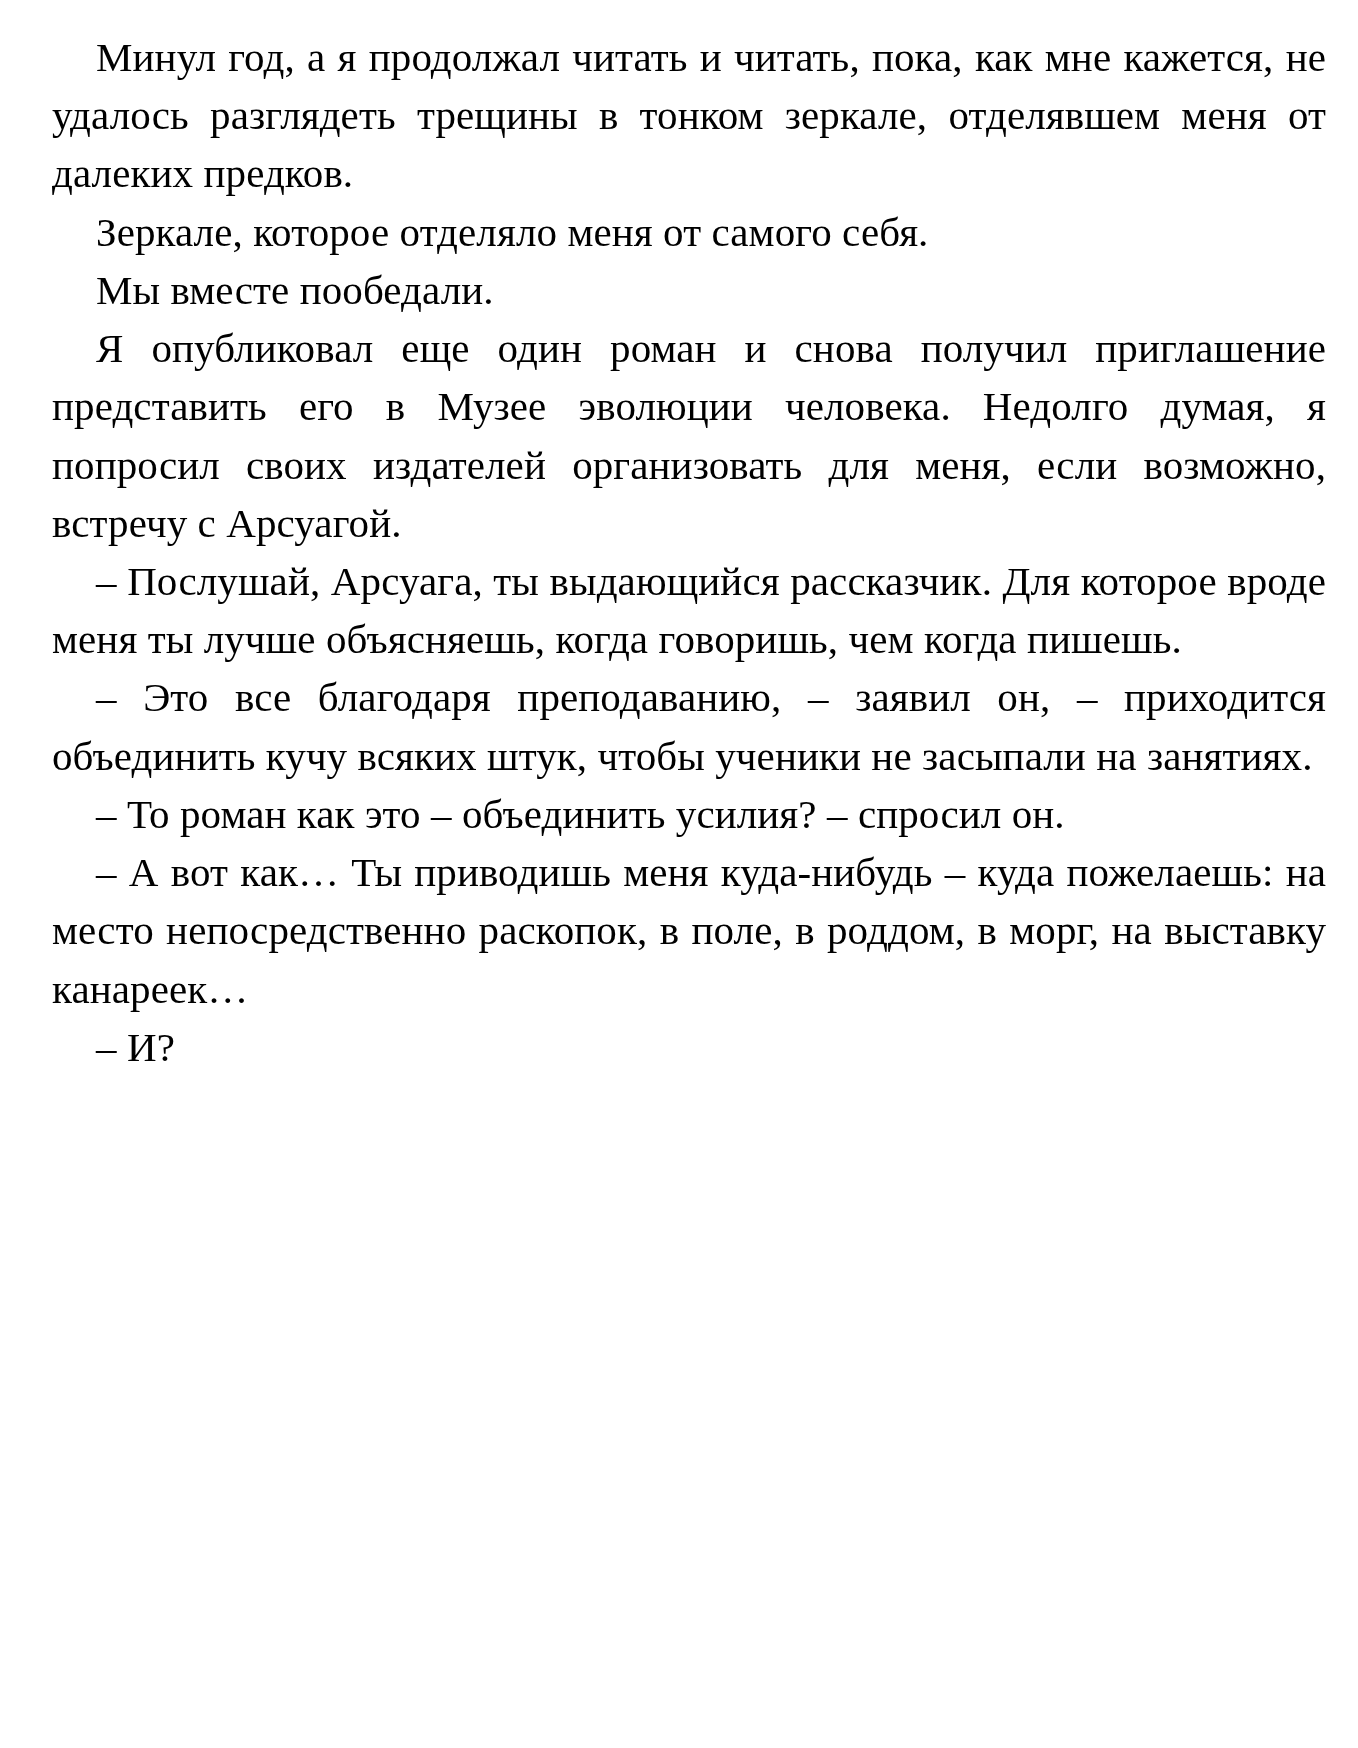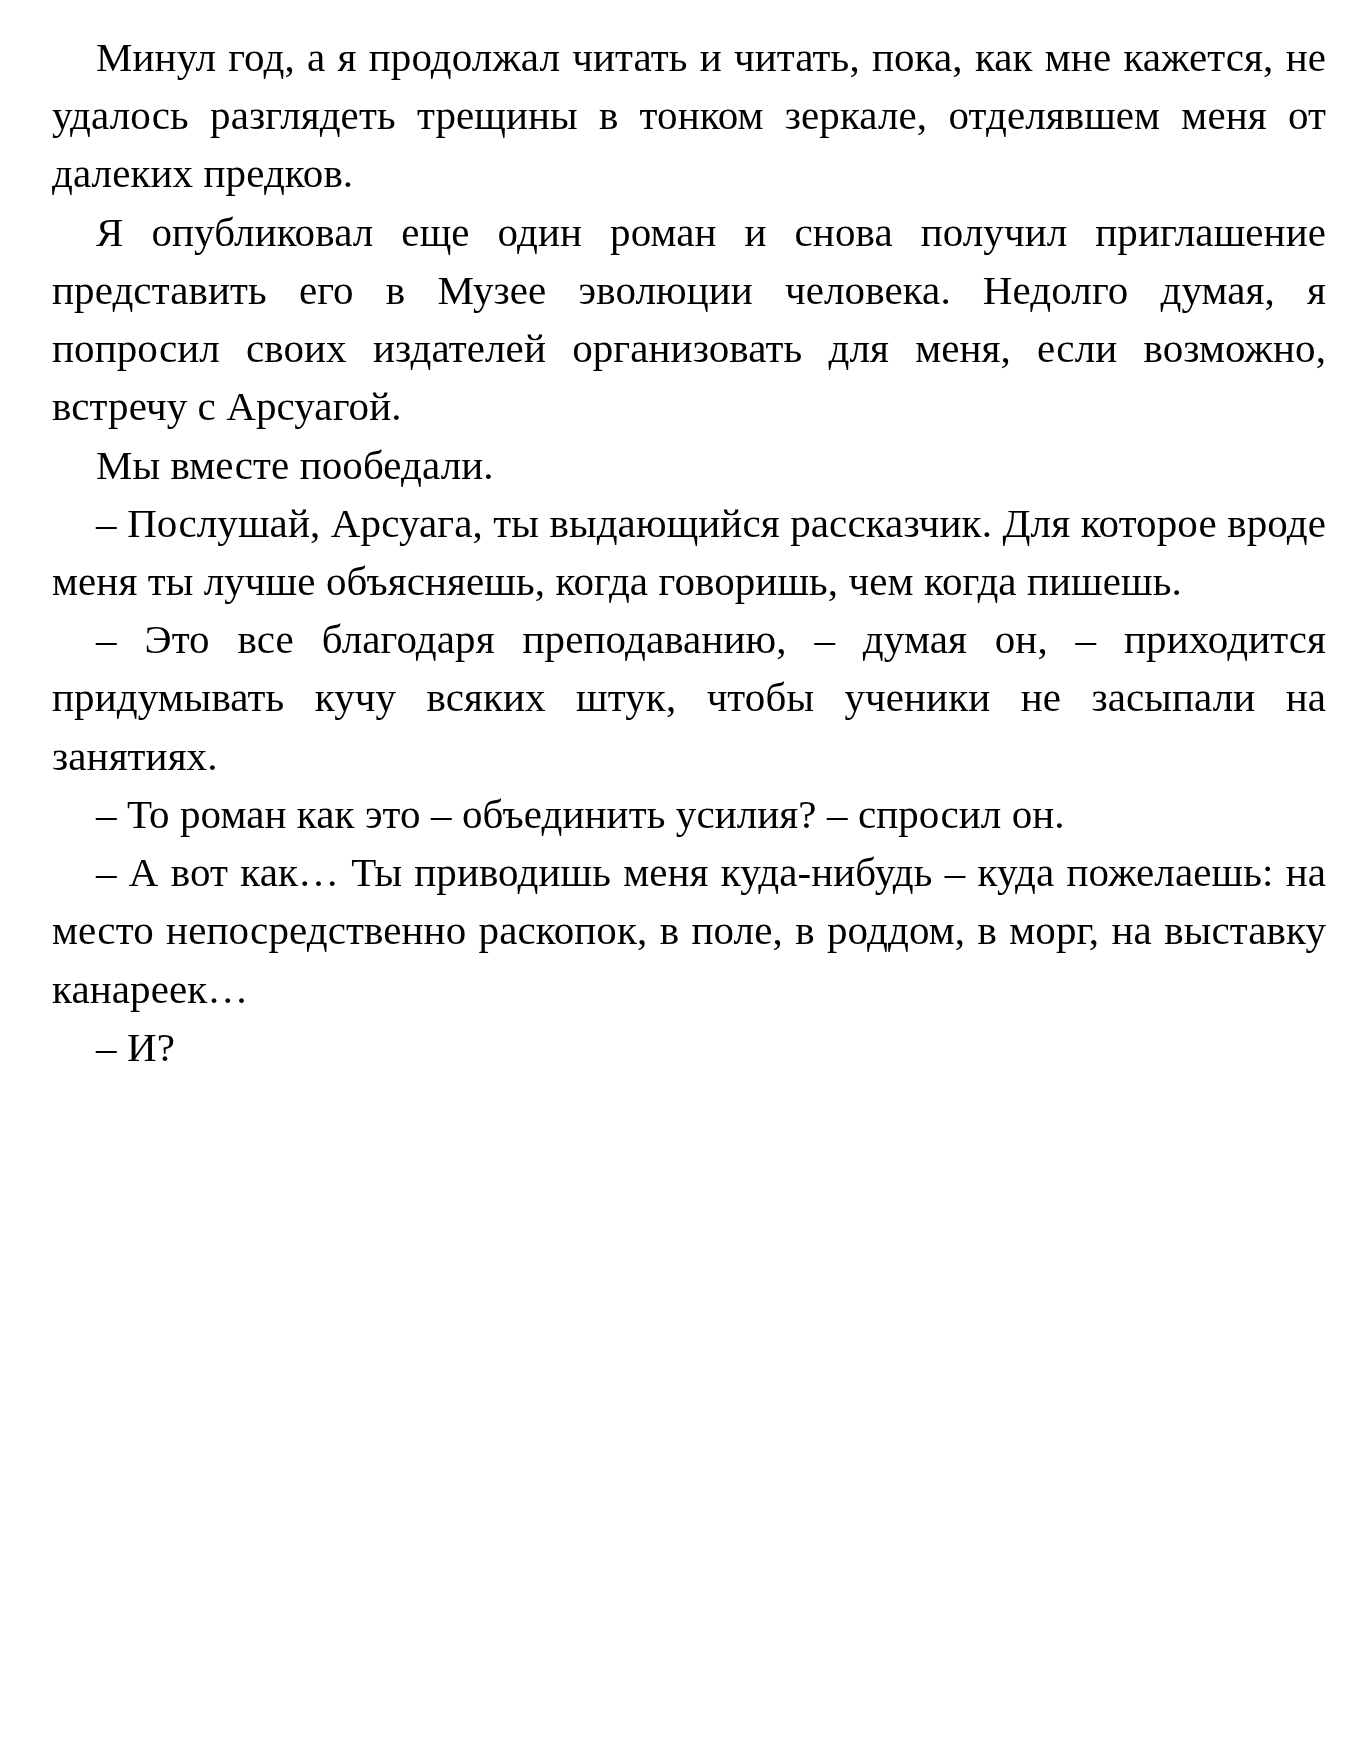--- a/index.html
+++ b/index.html
@@ -32,21 +32,22 @@
     text-indent: 44px;
     hyphens: manual;
   }
 </style>
 </head>
 <body>
 
 <div class="page">
   <div class="body-text">
     <p class="para">Минул год, а я продолжал читать и читать, пока, как мне кажется, не удалось разглядеть трещины в тонком зеркале, отделявшем меня от далеких предков.</p>
+    <p class="para">Зеркале, которое отделяло меня от самого себя.</p>
+    <p class="para">Мы вместе пообедали.</p>
     <p class="para">Я опубликовал еще один роман и снова получил приглашение представить его в Музее эволюции человека. Недолго думая, я попросил своих издателей организовать для меня, если возможно, встречу с Арсуагой.</p>
-    <p class="para">Мы вместе пообедали.</p>
     <p class="para">– Послушай, Арсуага, ты выдающийся рассказчик. Для которое вроде меня ты лучше объясняешь, когда говоришь, чем когда пишешь.</p>
-    <p class="para">– Это все благодаря преподаванию, – думая он, – приходится придумывать кучу всяких штук, чтобы ученики не засыпали на занятиях.</p>
+    <p class="para">– Это все благодаря преподаванию, – заявил он, – приходится объединить кучу всяких штук, чтобы ученики не засыпали на занятиях.</p>
     <p class="para">– То роман как это – объединить усилия? – спросил он.</p>
     <p class="para">– А вот как… Ты приводишь меня куда-нибудь – куда пожелаешь: на место непосредственно раскопок, в поле, в роддом, в морг, на выставку канареек…</p>
     <p class="para">– И?</p>
   </div>
 </div>
 
 </body></html>

